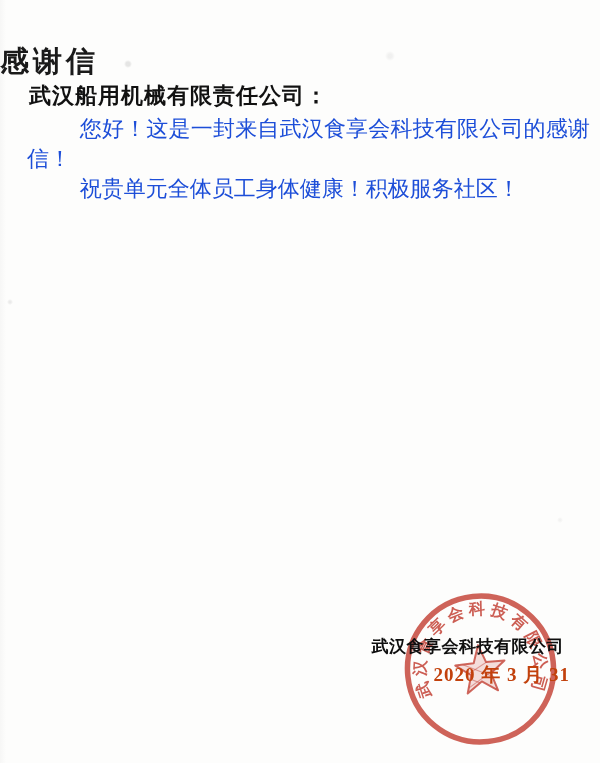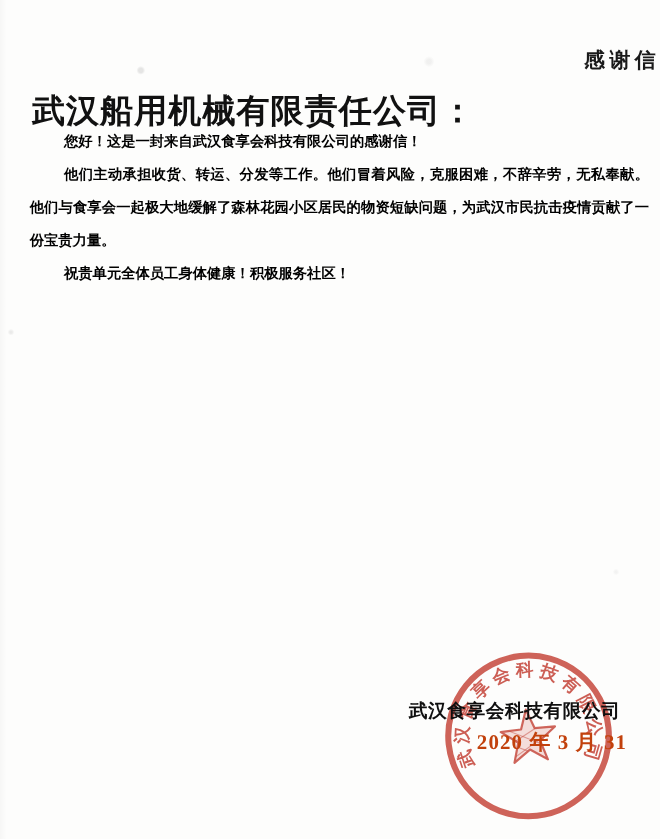--- a/index.html
+++ b/index.html
@@ -23,43 +23,43 @@
       radial-gradient(circle at 390px 56px, rgba(150,150,150,0.12) 0 2px, rgba(150,150,150,0) 5px),
       radial-gradient(circle at 10px 302px, rgba(130,130,130,0.15) 0 1px, rgba(130,130,130,0) 3px),
       radial-gradient(circle at 560px 520px, rgba(150,150,150,0.10) 0 1px, rgba(150,150,150,0) 3px),
       linear-gradient(90deg, rgba(200,200,200,0.12), rgba(255,255,255,0) 6px);
     pointer-events: none;
   }
   .title {
     position: absolute;
     top: 42px; left: 0; right: 0;
     margin: 0;
-    text-align: right;
-    font-size: 19px;
+    text-align: left;
+    font-size: 29px;
     font-weight: bold;
     letter-spacing: 4px;
     color: #1a1a1a;
   }
   .recipient {
     position: absolute;
     top: 81px; left: 29px;
-    font-size: 30px;
+    font-size: 22px;
     font-weight: bold;
     letter-spacing: 1px;
     color: #111;
   }
   .letter-body {
     position: absolute;
     top: 114px; left: 27px;
     width: 563px;
-    font-size: 13px;
-    font-weight: 700;
+    font-size: 22px;
+    font-weight: 400;
     line-height: 30px;
     text-align: justify;
-    color: #000000;
+    color: #1d4ed8;
   }
   .letter-body p {
     margin: 0;
     text-indent: 2.4em;
   }
   .sig-company {
     position: absolute;
     top: 635px; right: 36px;
     font-size: 17px;
     font-weight: bold;
@@ -96,21 +96,20 @@
 
 <div class="page">
   <div class="scan-noise"></div>
 
   <h1 class="title">感谢信</h1>
 
   <div class="recipient">武汉船用机械有限责任公司：</div>
 
   <section class="letter-body">
     <p>您好！这是一封来自武汉食享会科技有限公司的感谢信！</p>
-    <p>他们主动承担收货、转运、分发等工作。他们冒着风险，克服困难，不辞辛劳，无私奉献。他们与食享会一起极大地缓解了森林花园小区居民的物资短缺问题，为武汉市民抗击疫情贡献了一份宝贵力量。</p>
     <p>祝贵单元全体员工身体健康！积极服务社区！</p>
   </section>
 
   <div class="sig-company">武汉食享会科技有限公司</div>
   <div class="sig-date">2020 年 3 月 31</div>
 
   <div class="seal-wrap">
     <svg width="160" height="157" viewBox="0 0 160 157" xmlns="http://www.w3.org/2000/svg">
       <defs>
         <clipPath id="star-clip">

